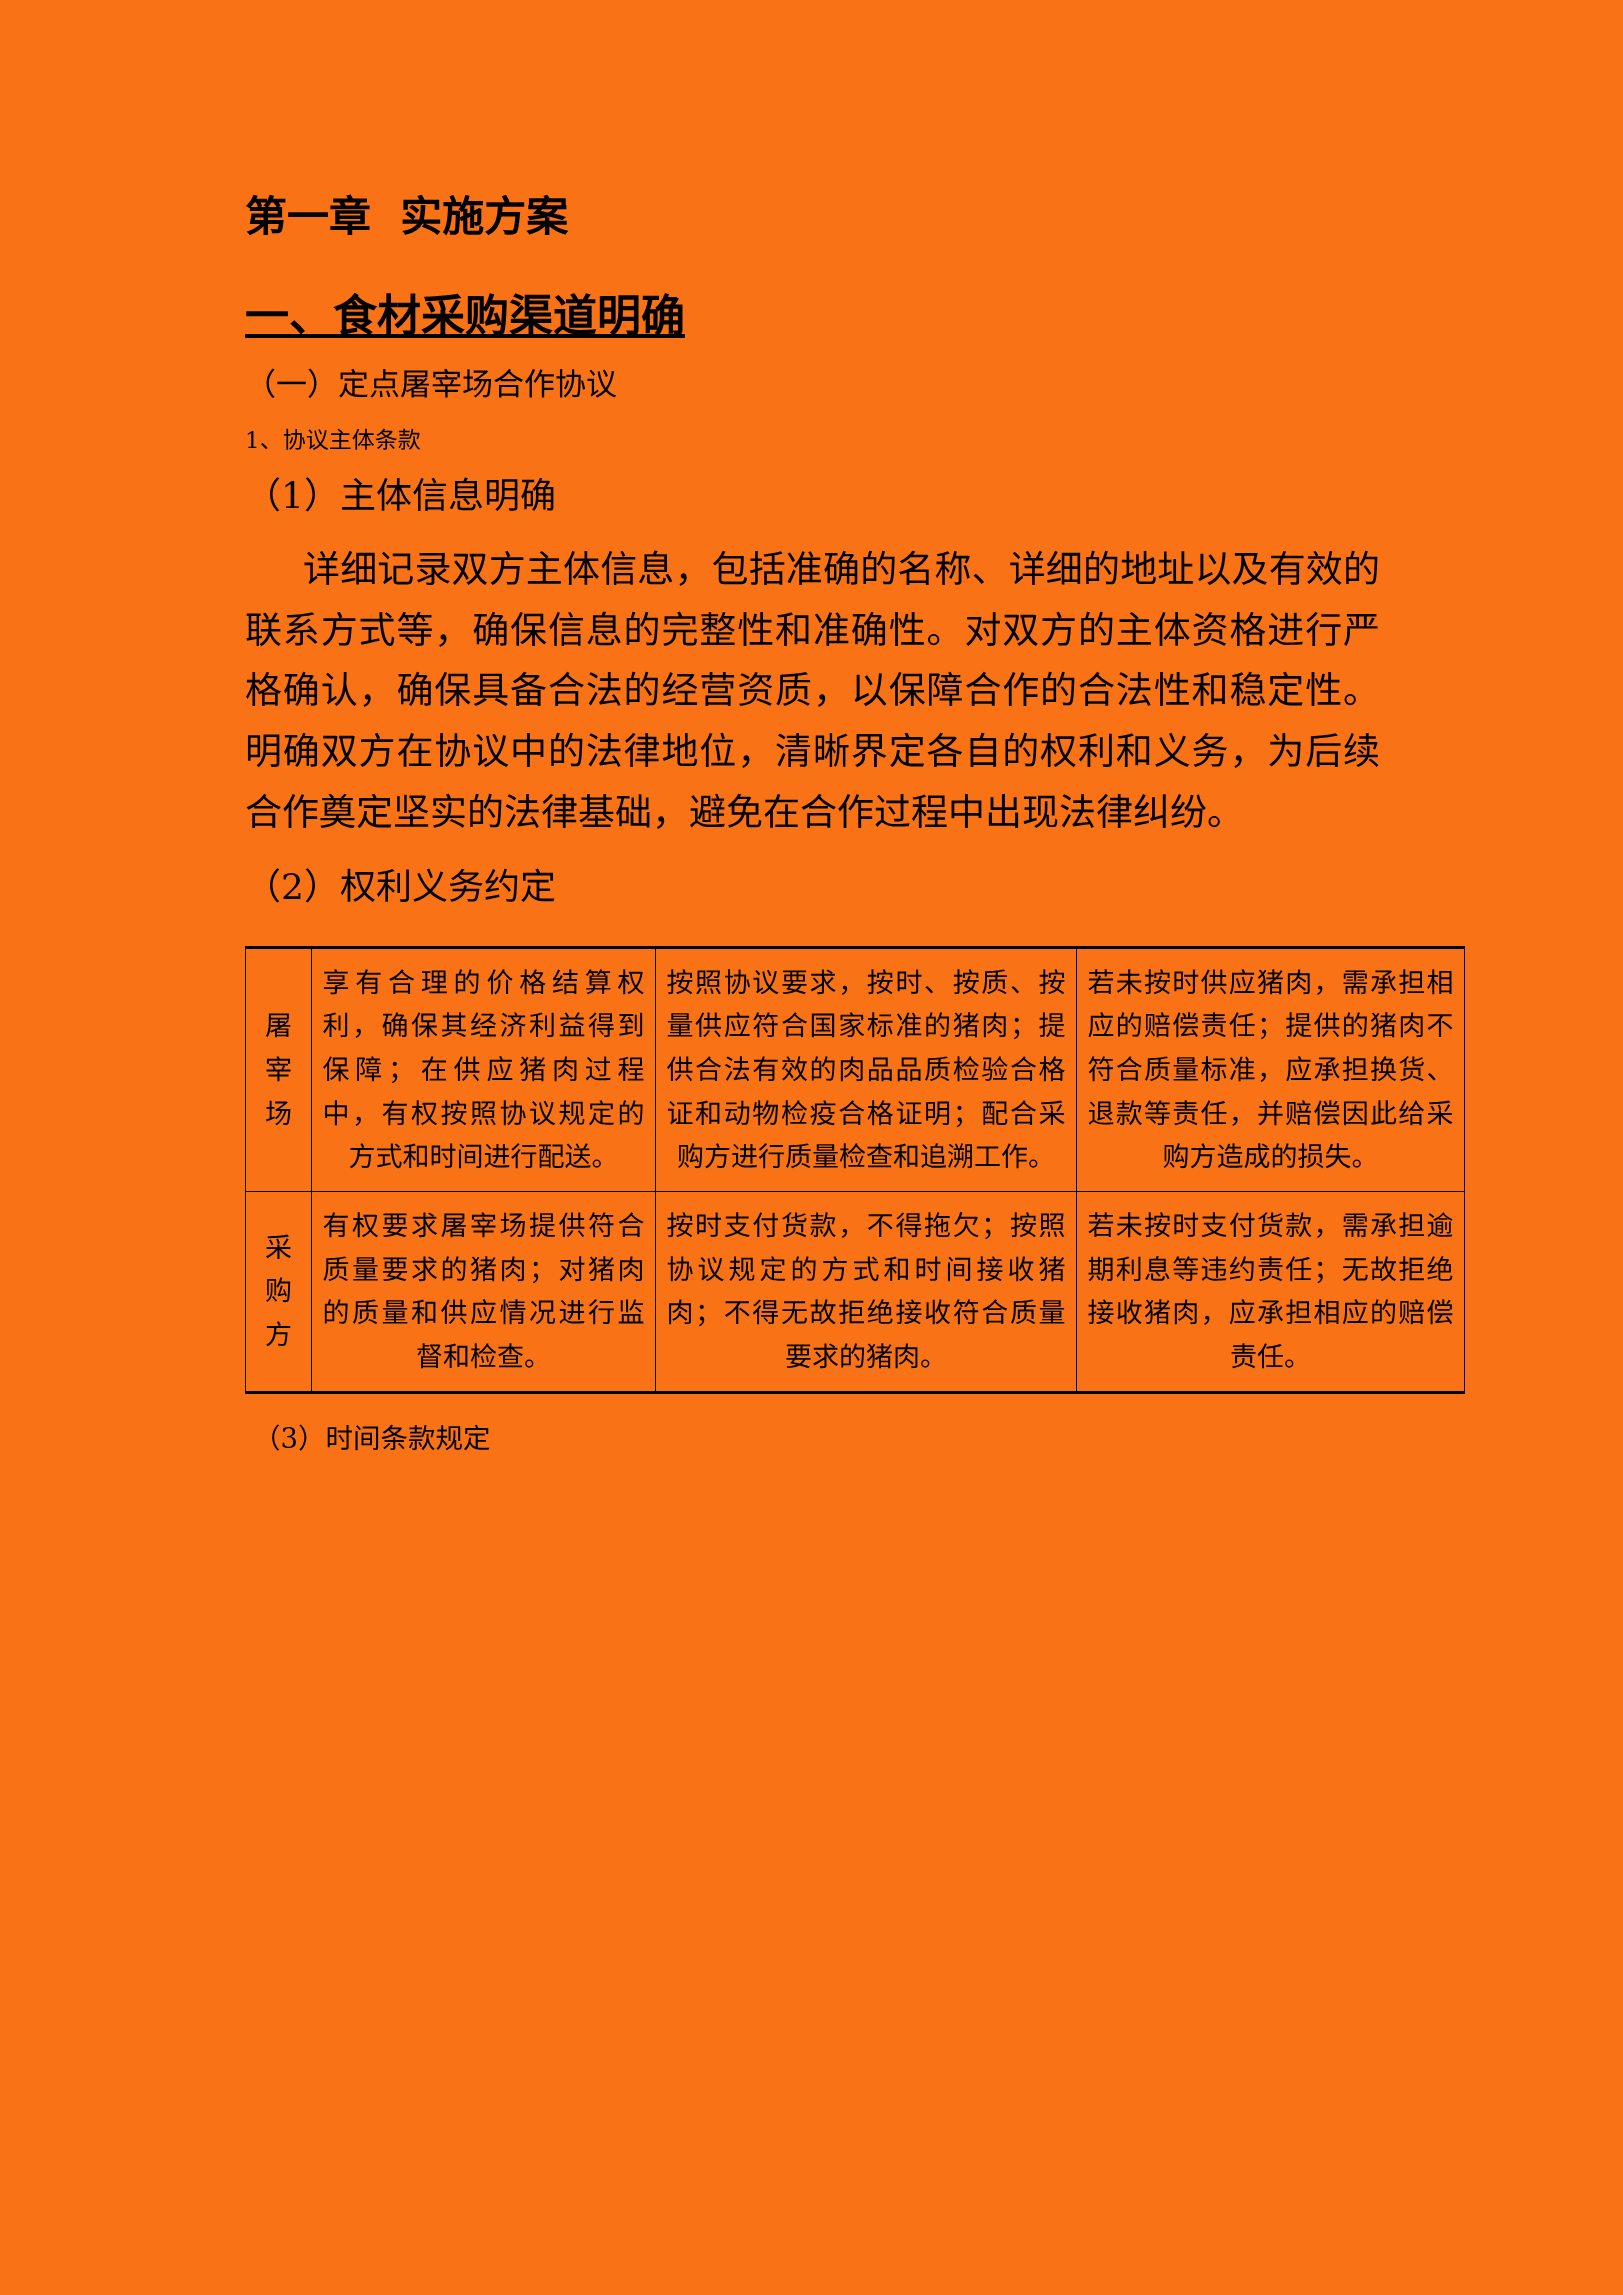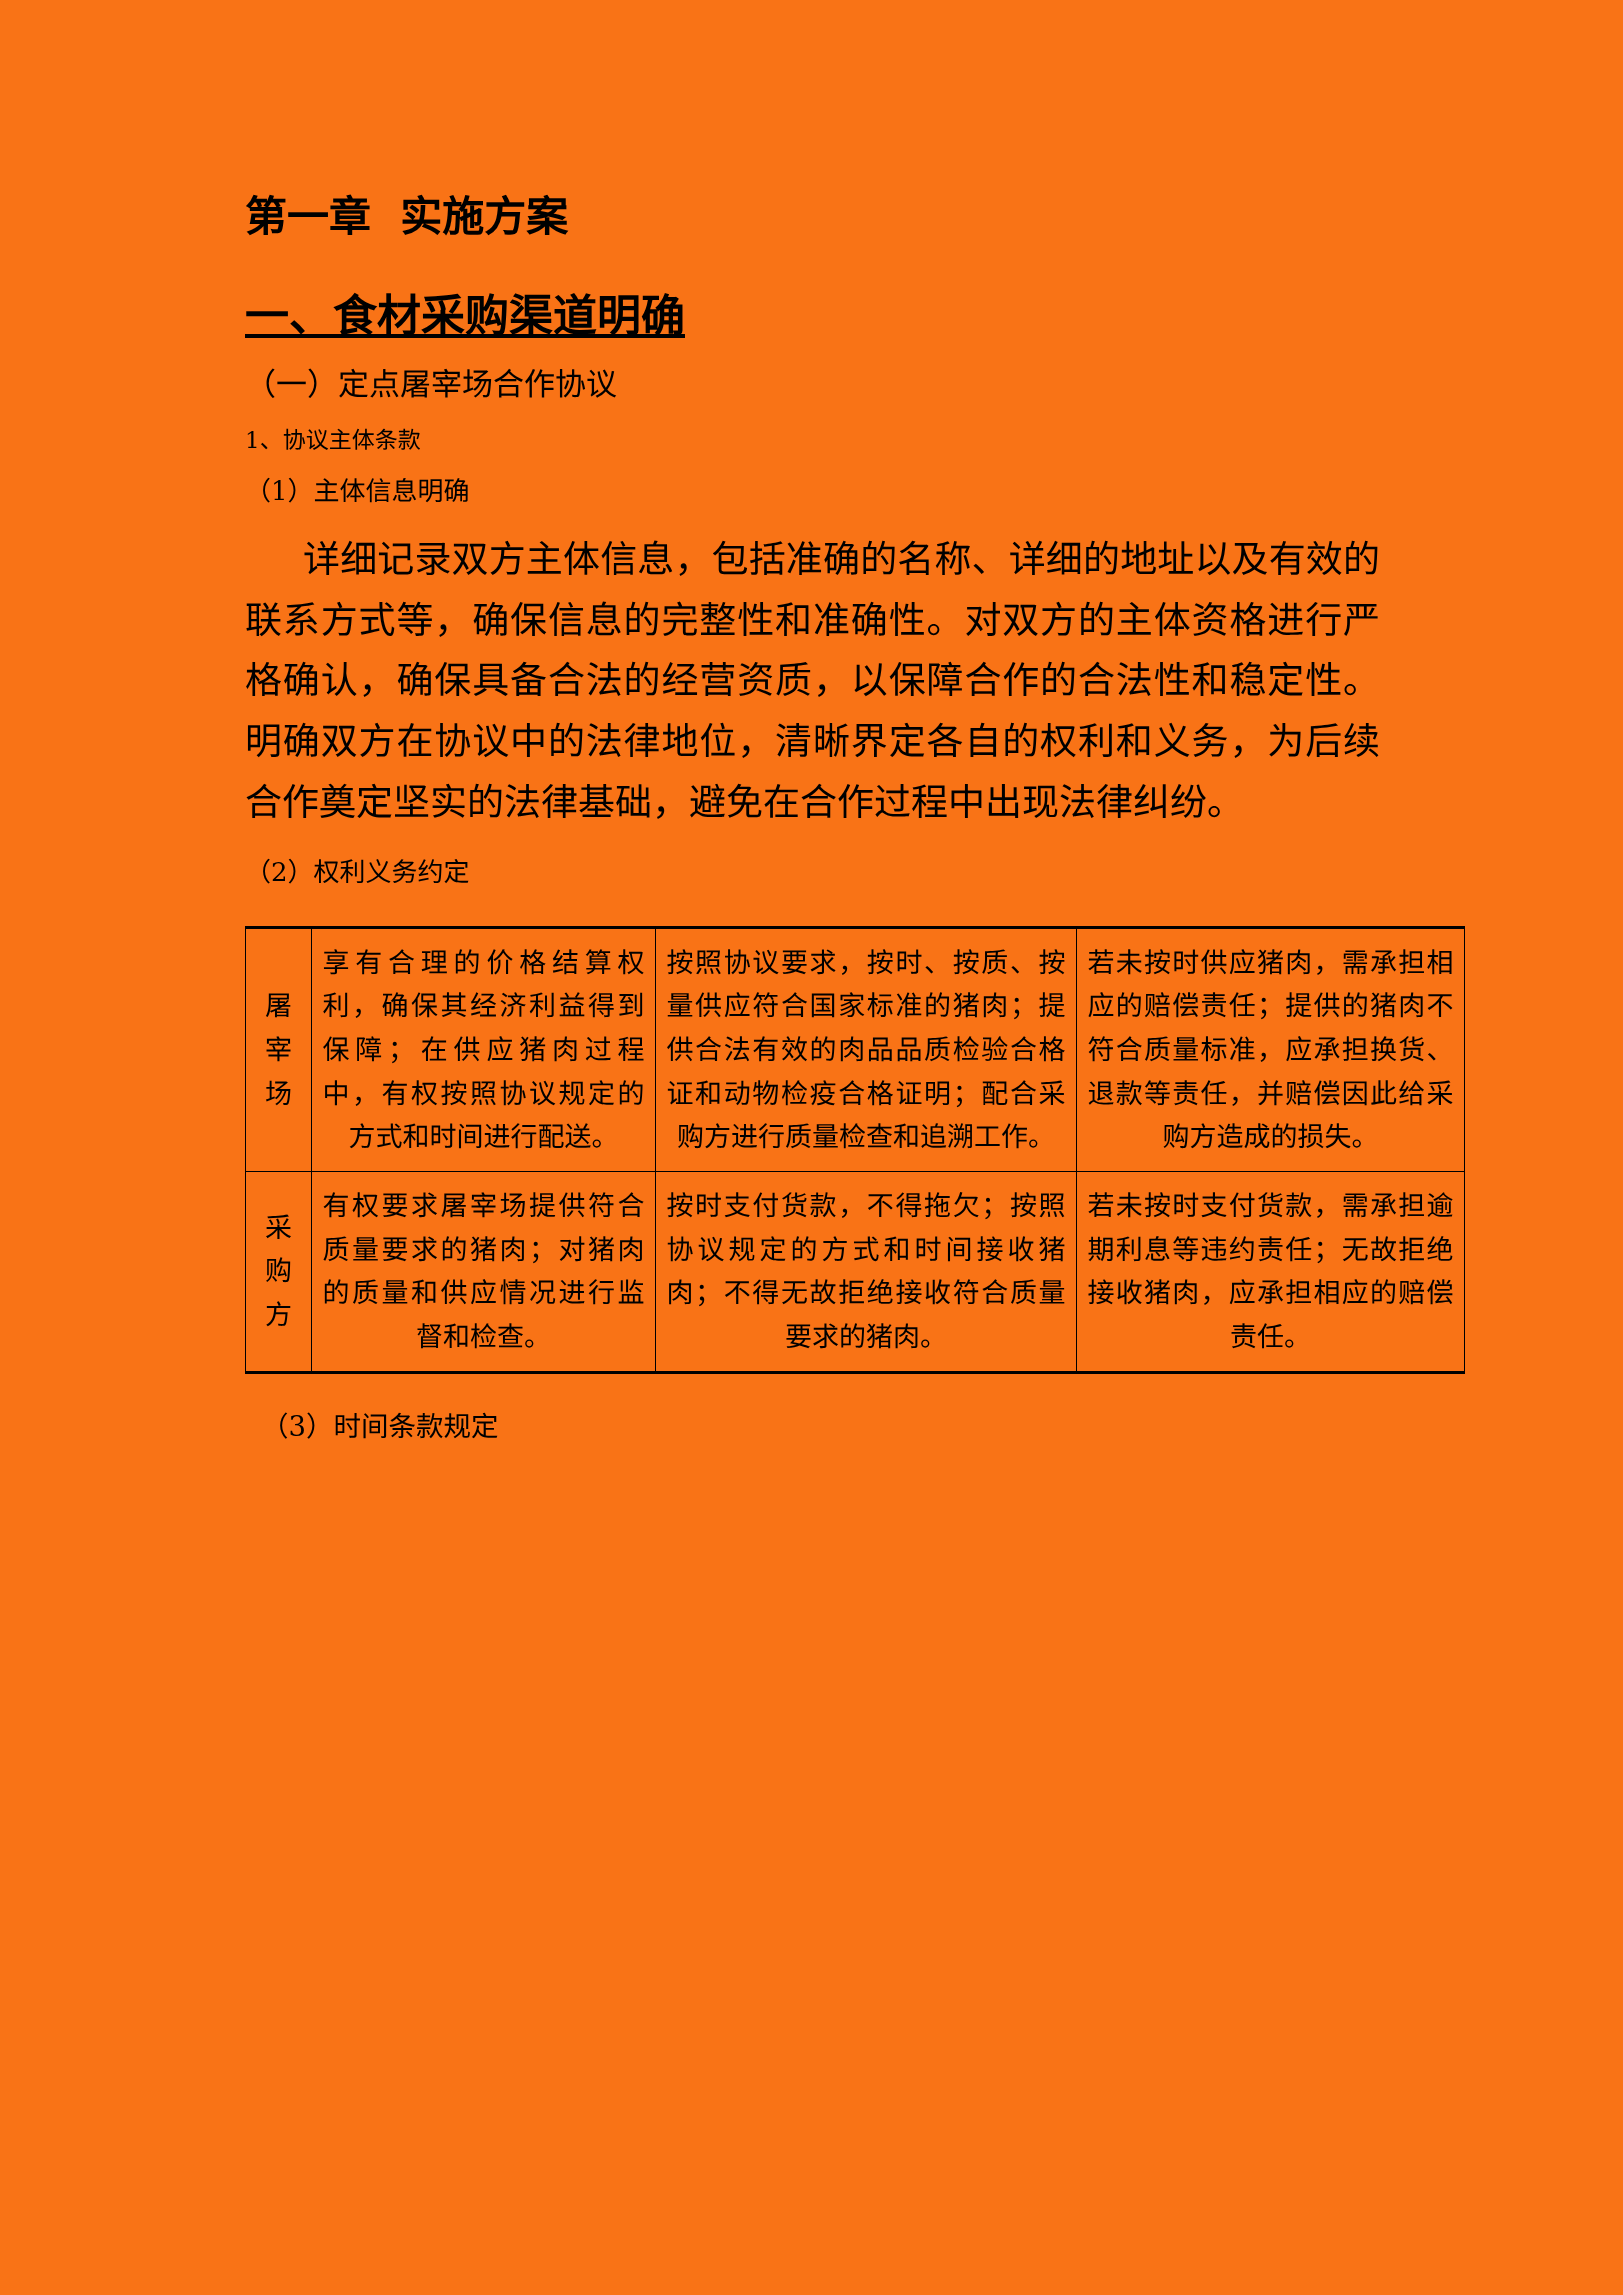--- a/index.html
+++ b/index.html
@@ -65,21 +65,21 @@
 
   .h-num {
     font-size: 23px;
     font-weight: normal;
     line-height: 1.0;
     margin: 0 0 26px 0;
     white-space: pre;
   }
 
   .h-paren {
-    font-size: 26px;
+    font-size: 36px;
     font-weight: normal;
     line-height: 1.0;
     margin: 0 0 26px 0;
     white-space: pre;
   }
 
   
   .body-para {
     font-size: 37px;
     line-height: 1.64;
@@ -129,21 +129,21 @@
     text-align: justify;
     text-justify: inter-ideograph;
     text-align-last: center;
   }
 
   .post-table { height: 23.6px; }
 
   .after-table-line {
     font-size: 27.5px;
     line-height: 1.0;
-    margin: 16px;
+    margin: 8px;
     white-space: pre;
   }
 </style>
 </head>
 <body>
 
 <div class="page">
   <div class="content">
 
     <h1 class="h-chapter">第一章  实施方案</h1>

